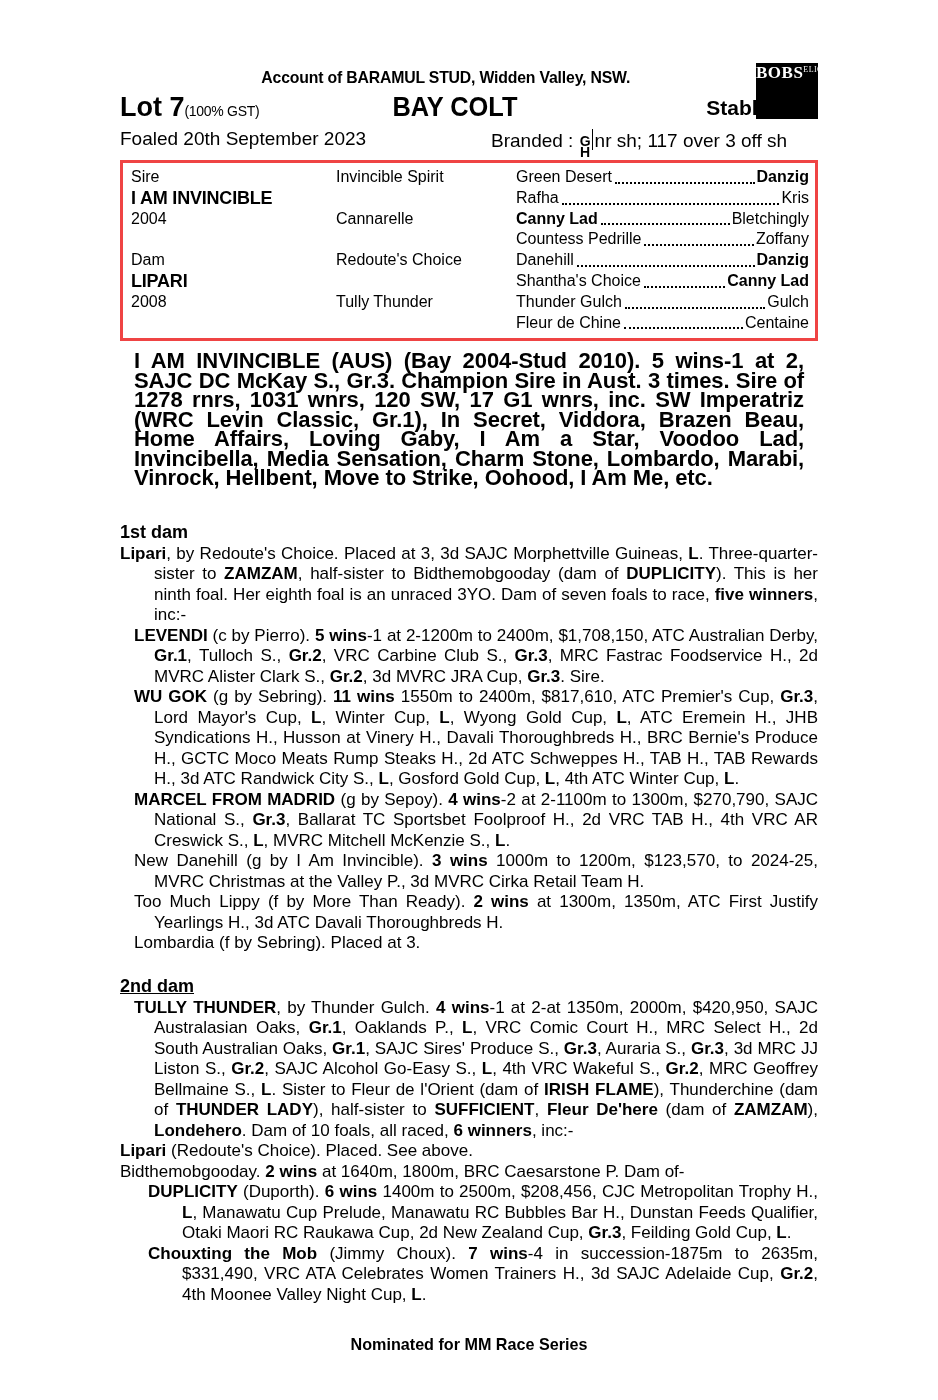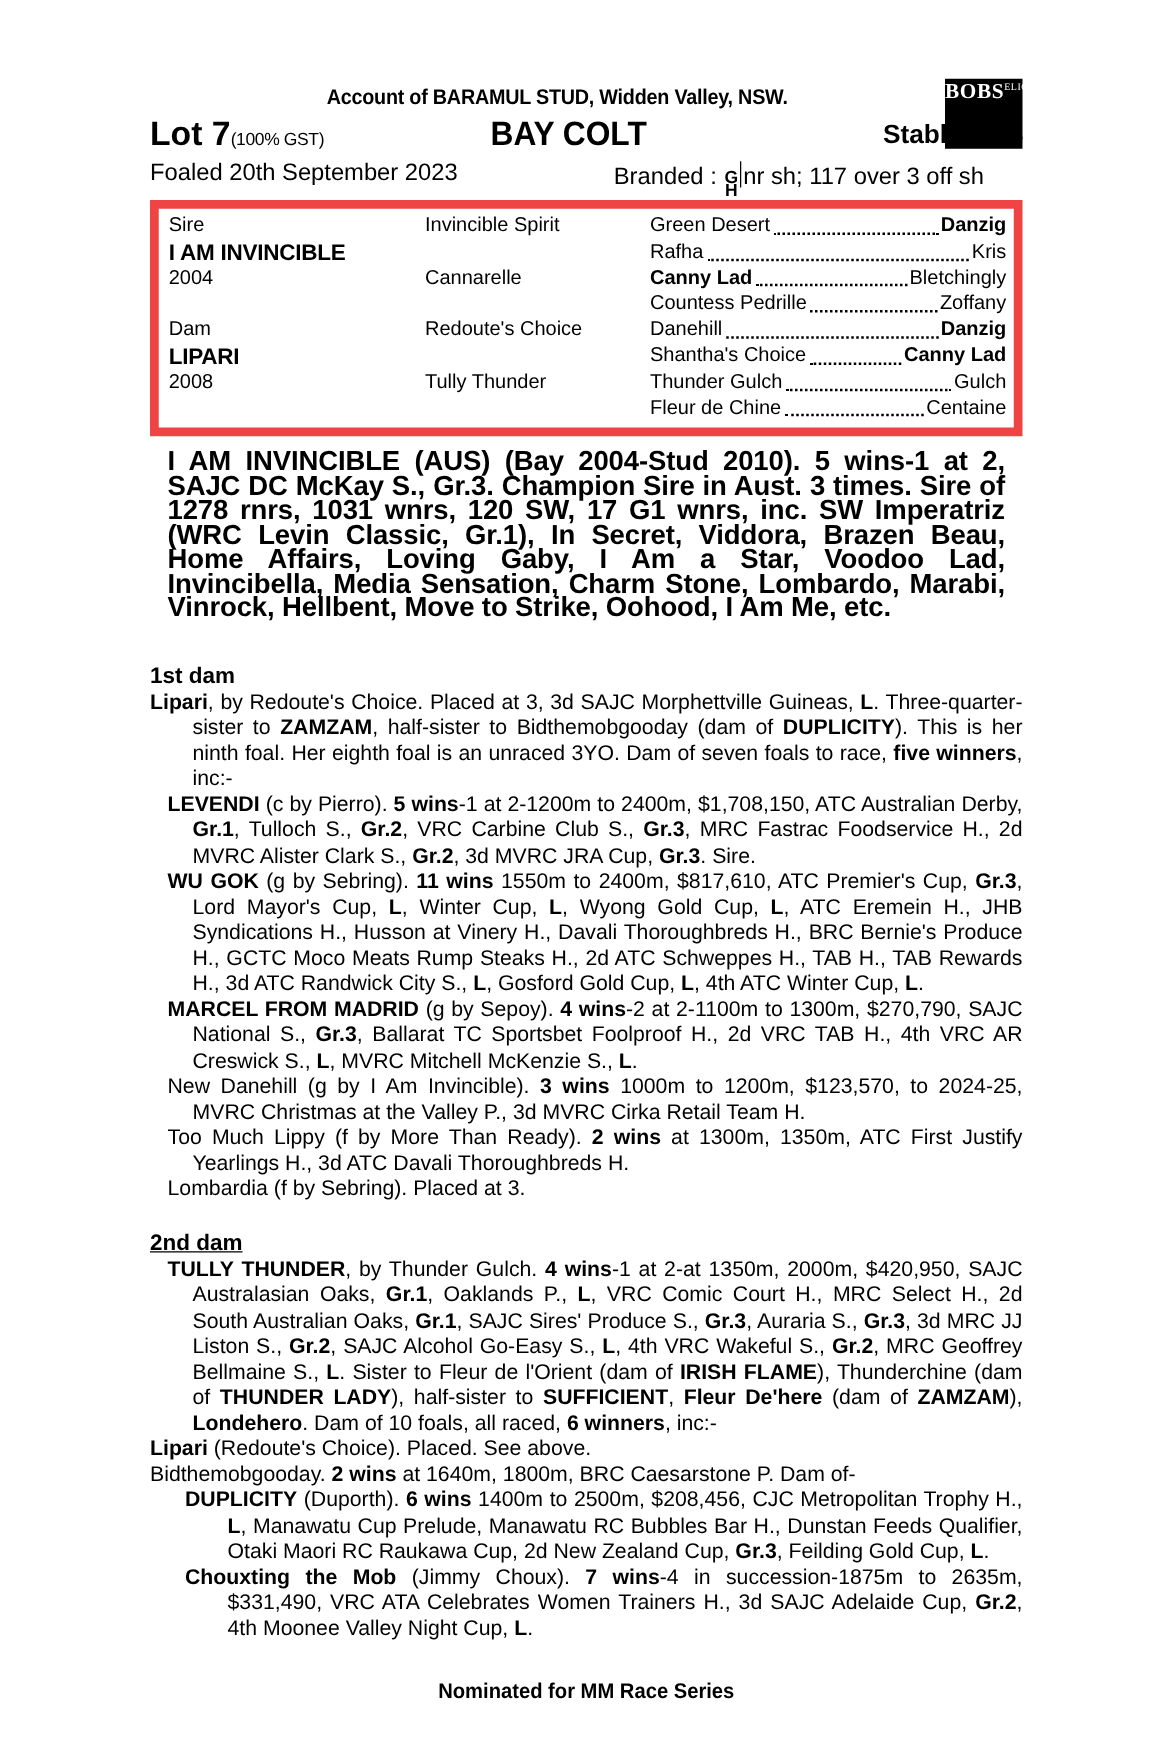--- a/index.html
+++ b/index.html
@@ -137,21 +137,21 @@
     width: 1px;
     height: 21px;
     background: #000;
     position: relative;
     top: 3px;
     margin-right: 2px;
   }
 
   
   .ped {
-    border: 7px solid #ef4444;
+    border: 3px solid #ef4444;
     margin-top: 6px;
     padding: 4px 6px 5px 8px;
     position: relative;
     box-sizing: border-box;
   }
   .ped-grid {
     display: grid;
     grid-template-columns: 205px 180px 1fr;
     font-size: 16px;
     line-height: 20.8px;

